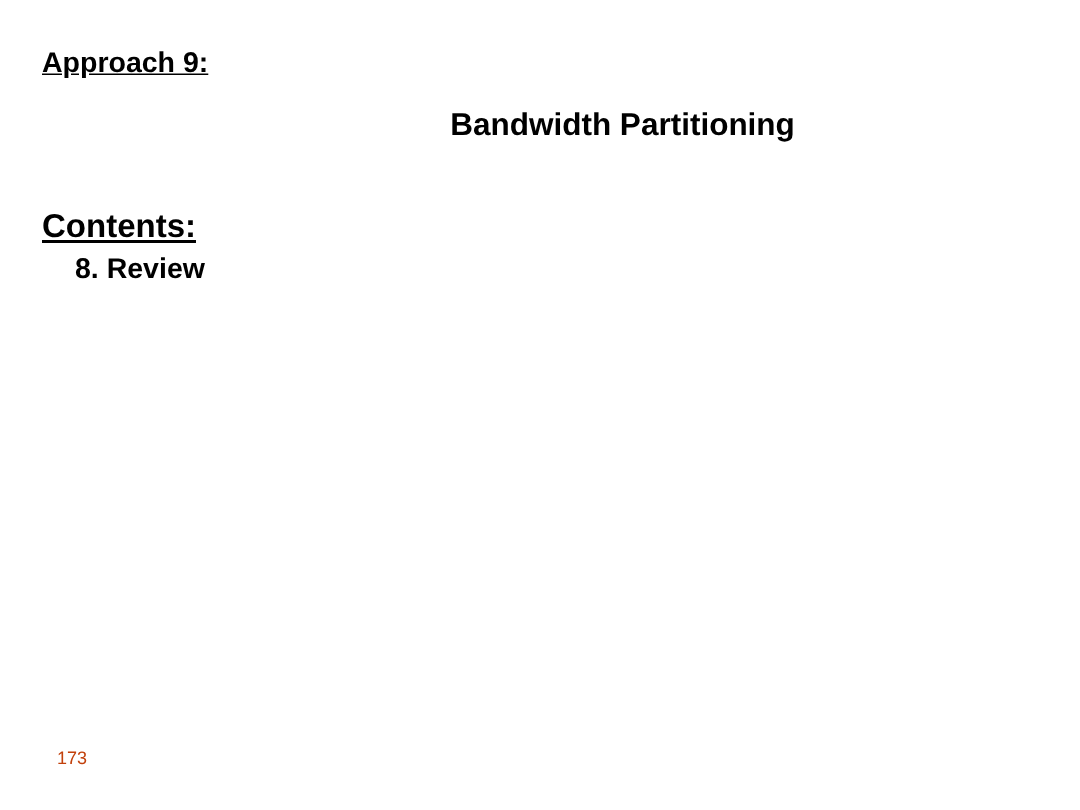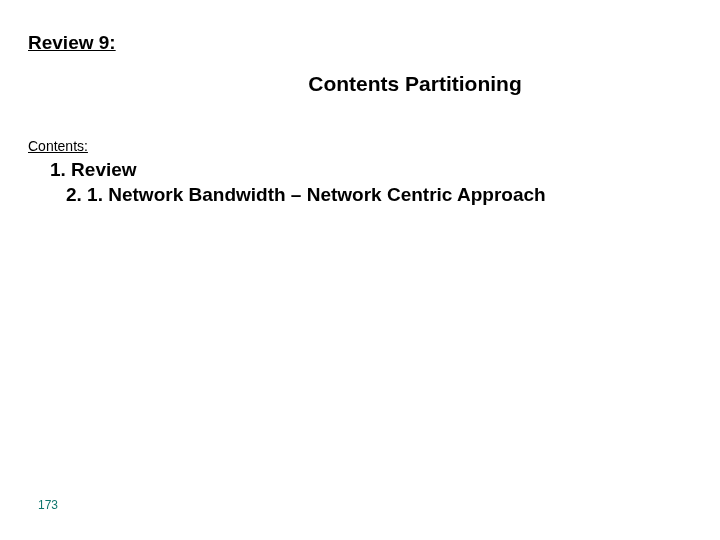--- a/index.html
+++ b/index.html
@@ -23,22 +23,22 @@
       margin-bottom: 18px;
     }
     .slide-title {
       font-size: 21px;
       font-weight: bold;
       text-align: center;
       margin-left: 110px;
       margin-bottom: 42px;
     }
     .contents-heading {
-      font-size: 14px;
-      font-weight: normal;
+      font-size: 22px;
+      font-weight: bold;
       text-decoration: underline;
       margin-bottom: 4px;
     }
     .toc {
       padding-left: 22px;
     }
     .toc-item-l1 {
       font-size: 19px;
       font-weight: bold;
       line-height: 1.3;
@@ -47,30 +47,29 @@
       font-size: 19px;
       font-weight: bold;
       line-height: 1.3;
       padding-left: 16px;
     }
     .page-number {
       position: absolute;
       left: 38px;
       bottom: 28px;
       font-size: 12px;
-      color: #0f766e;
+      color: #c2410c;
     }
   </style>
 </head>
 <body>
 
-<div class="lecture-label">Review 9:</div>
+<div class="lecture-label">Approach 9:</div>
 
-<div class="slide-title">Contents Partitioning</div>
+<div class="slide-title">Bandwidth Partitioning</div>
 
 <div class="contents-heading">Contents:</div>
 
 <div class="toc">
-  <div class="toc-item-l1">1. Review</div>
-  <div class="toc-item-l2">2. 1. Network Bandwidth – Network Centric Approach</div>
+  <div class="toc-item-l1">8. Review</div>
 </div>
 
 <div class="page-number">173</div>
 
 </body></html>

